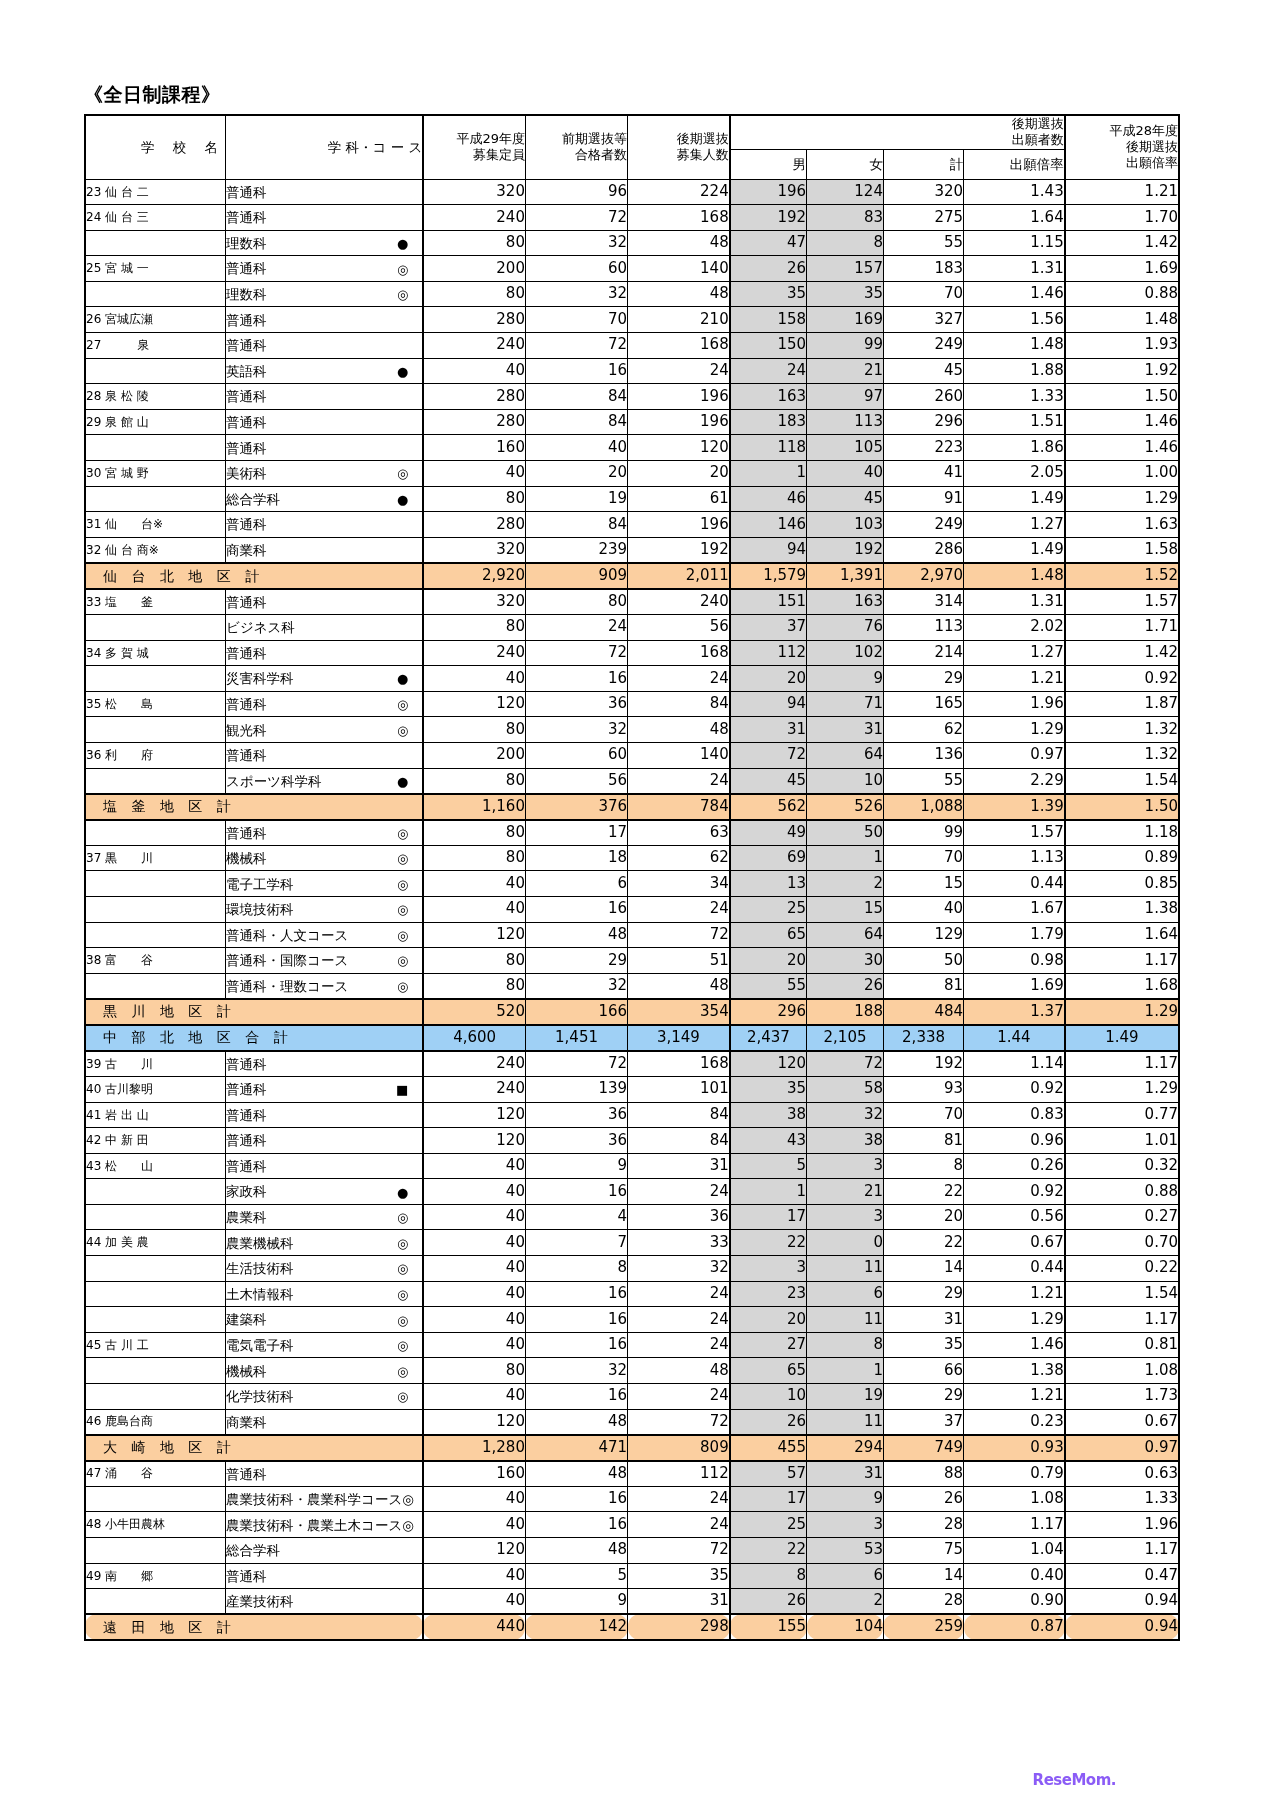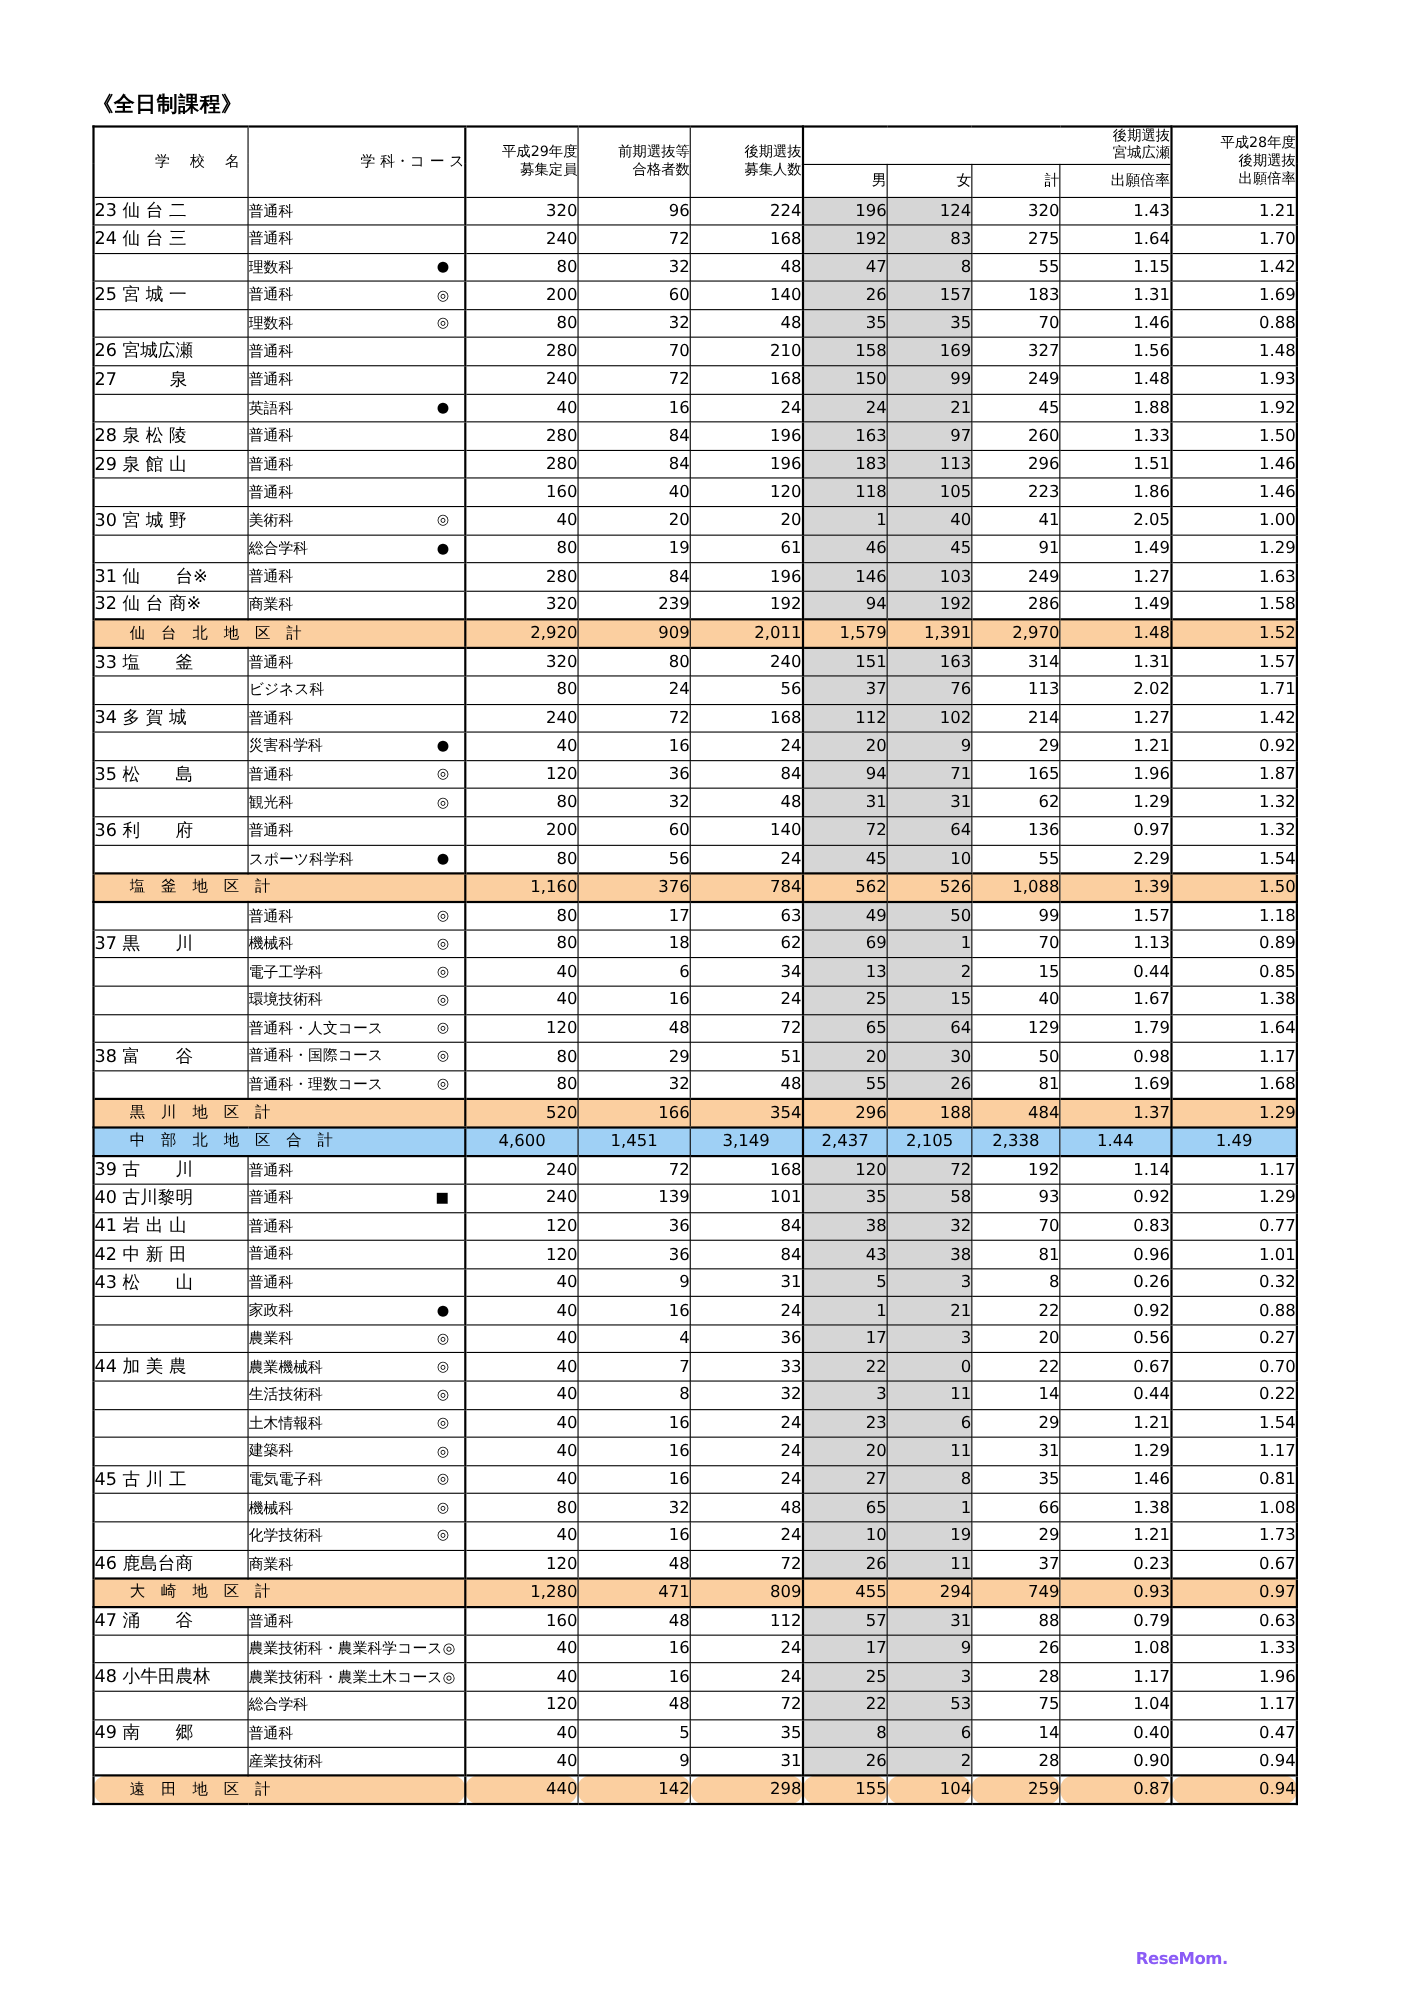--- a/index.html
+++ b/index.html
@@ -76,21 +76,21 @@
   .bb-thick { border-bottom: 2.5px solid #000 !important; border-radius: 12px; }
 
   
   tbody td {
     height: 25.6px;
     font-size: 14.5px;
   }
   td.school {
     padding-left: 4px;
     white-space: nowrap;
-    font-size: 16px;
+    font-size: 12px;
     letter-spacing: 0px;
   }
   td.course {
     padding-left: 6px;
     padding-right: 8px;
     white-space: nowrap;
     font-size: 13.5px;
     position: relative;
   }
   td.course .mark {
@@ -111,21 +111,21 @@
 
   
   tr.sub td { border-top: 1px dotted #808080; }
   tr.grp-start td { border-top: 1.6px solid #000; }
 
   
   tr.subtotal td { background: #fbcfa0; height: 26px; }
   tr.grandtotal td { background: #9fd0f5; height: 26px; text-align: center; }
   tr.subtotal td.label, tr.grandtotal td.label {
     text-align: left;
-    padding-left: 32px;
+    padding-left: 17px;
     letter-spacing: 5px;
     font-size: 14px;
   }
   tr.subtotal td, tr.grandtotal td {
     border-top: 2.5px solid #000;
     border-bottom: 2.5px solid #000;
   }
 
   
   .watermark {
@@ -170,21 +170,21 @@
         <th class="h-tall bt-thick" rowspan="2">
           <div class="hdr2">前期選抜等</div>
           <div class="hdr2">合格者数</div>
         </th>
         <th class="h-tall bt-thick br-thick" rowspan="2">
           <div class="hdr2">後期選抜</div>
           <div class="hdr2">募集人数</div>
         </th>
         <th class="bt-thick br-thick" colspan="4">
           <div class="hdr2">後期選抜</div>
-          <div class="hdr2">宮城広瀬</div>
+          <div class="hdr2">出願者数</div>
         </th>
         <th class="h-tall bt-thick br-thick" rowspan="2">
           <div class="hdr2">平成28年度</div>
           <div class="hdr2">後期選抜</div>
           <div class="hdr2">出願倍率</div>
         </th>
       </tr>
       <tr>
         <th>男</th>
         <th>女</th>

